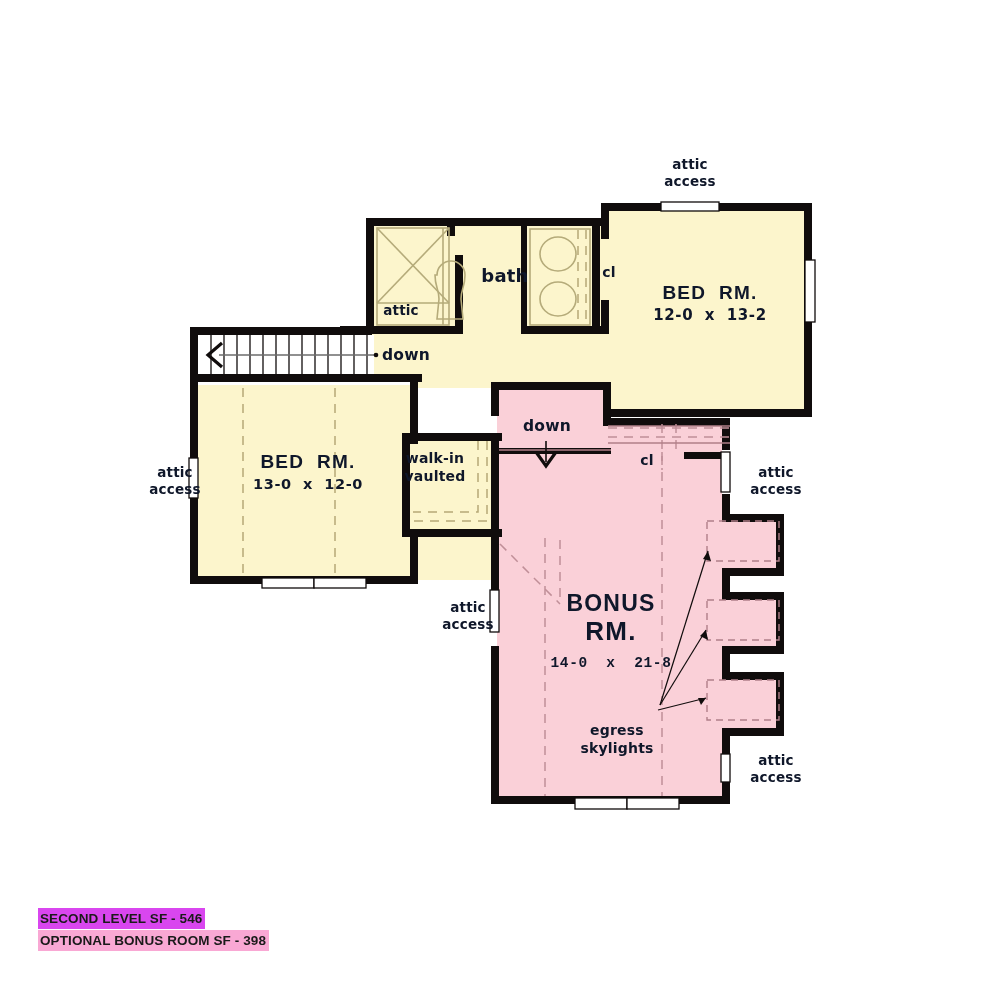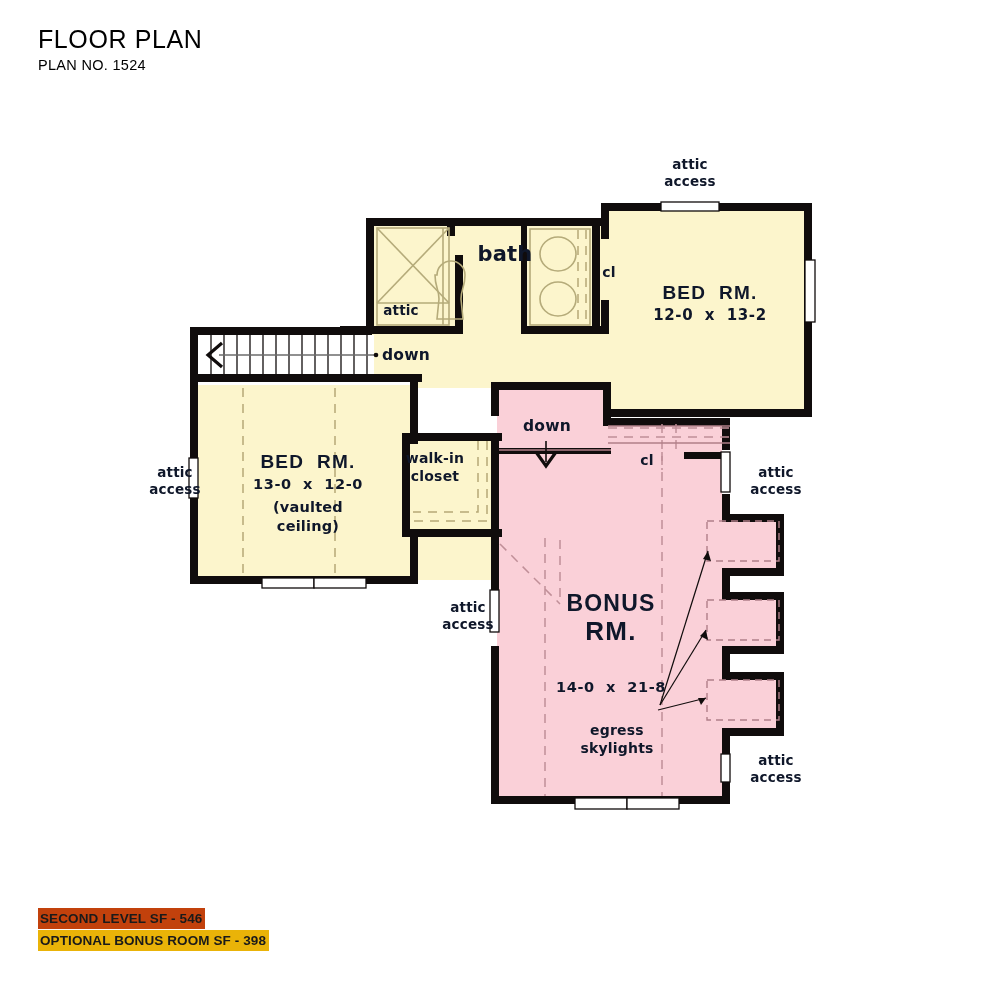--- a/index.html
+++ b/index.html
@@ -54,22 +54,22 @@
     font-family: "Liberation Sans", sans-serif;
     font-size: 13.5px;
     font-weight: bold;
     color: #1a1a1a;
     letter-spacing: 0.1px;
     line-height: 19px;
     display: inline-block;
     padding: 1px 3px 1px 2px;
     white-space: nowrap;
   }
-  .legend-row.l1 { background: #c2410c; }
-  .legend-row.l2 { background: #eab308; margin-top: 1px; }
+  .legend-row.l1 { background: #d946ef; }
+  .legend-row.l2 { background: #f9a8d4; margin-top: 1px; }
 
   
   #plan {
     position: absolute;
     left: 0; top: 0;
     width: 1000px;
     height: 985px;
   }
 
   
@@ -92,24 +92,20 @@
     font-family: "DejaVu Sans", sans-serif;
     font-weight: bold;
     letter-spacing: 0.6px;
   }
 </style>
 </head>
 <body>
 
 <div id="root">
 
-  <div class="hdr">
-    <div class="hdr-title">FLOOR PLAN</div>
-    <div class="hdr-sub">PLAN NO. 1524</div>
-  </div>
 
   <svg id="plan" viewBox="0 0 1000 985" xmlns="http://www.w3.org/2000/svg">
     <defs>
       <style>
         .wall      { fill:#100c0c; }
         .fillY     { fill:#fcf5cc; }
         .fillP     { fill:#fad0d8; }
         .win       { fill:#ffffff; stroke:#100c0c; stroke-width:1.6; }
         .winthin   { fill:#ffffff; stroke:#100c0c; stroke-width:1.3; }
         .fixline   { fill:none; stroke:#b5ab7a; stroke-width:1.6; }
@@ -337,52 +333,50 @@
     </g>
 
   </svg>
 
   <div class="lbl" style="left:650px; top:156px; width:80px; font-size:13.5px;">attic
 access</div>
 
   <div class="lbl room" style="left:630px; top:281px; width:160px; font-size:19px;">BED  RM.</div>
   <div class="lbl dim" style="left:630px; top:306px; width:160px; font-size:15px;">12-0  x  13-2</div>
 
-  <div class="lbl" style="left:470px; top:241px; width:70px; font-size:21px;">bath</div>
+  <div class="lbl" style="left:470px; top:264px; width:70px; font-size:18px;">bath</div>
 
   <div class="lbl" style="left:375px; top:302px; width:52px; font-size:13.5px;">attic</div>
 
   <div class="lbl" style="left:594px; top:264px; width:30px; font-size:14px;">cl</div>
 
   <div class="lbl" style="left:382px; top:346px; width:70px; font-size:15.5px; text-align:left;">down</div>
 
   <div class="lbl" style="left:136px; top:464px; width:78px; font-size:13.5px;">attic
 access</div>
 
   <div class="lbl room" style="left:225px; top:450px; width:166px; font-size:19px;">BED  RM.</div>
   <div class="lbl dim" style="left:225px; top:475px; width:166px; font-size:14.5px;">13-0  x  12-0</div>
-  <div class="lbl" style="left:225px; top:498px; width:166px; font-size:14.5px;">(vaulted
-ceiling)</div>
 
   <div class="lbl" style="left:398px; top:450px; width:74px; font-size:14px;">walk-in
-closet</div>
+vaulted</div>
 
   <div class="lbl" style="left:510px; top:417px; width:74px; font-size:15.5px;">down</div>
 
   <div class="lbl" style="left:632px; top:452px; width:30px; font-size:14px;">cl</div>
 
   <div class="lbl" style="left:736px; top:464px; width:80px; font-size:13.5px;">attic
 access</div>
 
   <div class="lbl" style="left:428px; top:599px; width:80px; font-size:13.5px;">attic
 access</div>
 
   <div class="lbl room" style="left:548px; top:589px; width:126px; font-size:23px;">BONUS</div>
   <div class="lbl room" style="left:548px; top:615px; width:126px; font-size:26px;">RM.</div>
-  <div class="lbl dim" style="left:543px; top:678px; width:136px; font-size:14.5px;">14-0  x  21-8</div>
+  <div class="lbl dim" style="left:543px; top:654px; width:136px; font-size:14.5px;font-family:Liberation Mono, monospace;">14-0  x  21-8</div>
 
   <div class="lbl" style="left:572px; top:722px; width:90px; font-size:14px;">egress
 skylights</div>
 
   <div class="lbl" style="left:736px; top:752px; width:80px; font-size:13.5px;">attic
 access</div>
 
   <div class="legend">
     <div><span class="legend-row l1">SECOND LEVEL SF - 546</span></div>
     <div><span class="legend-row l2">OPTIONAL BONUS ROOM SF - 398</span></div>

